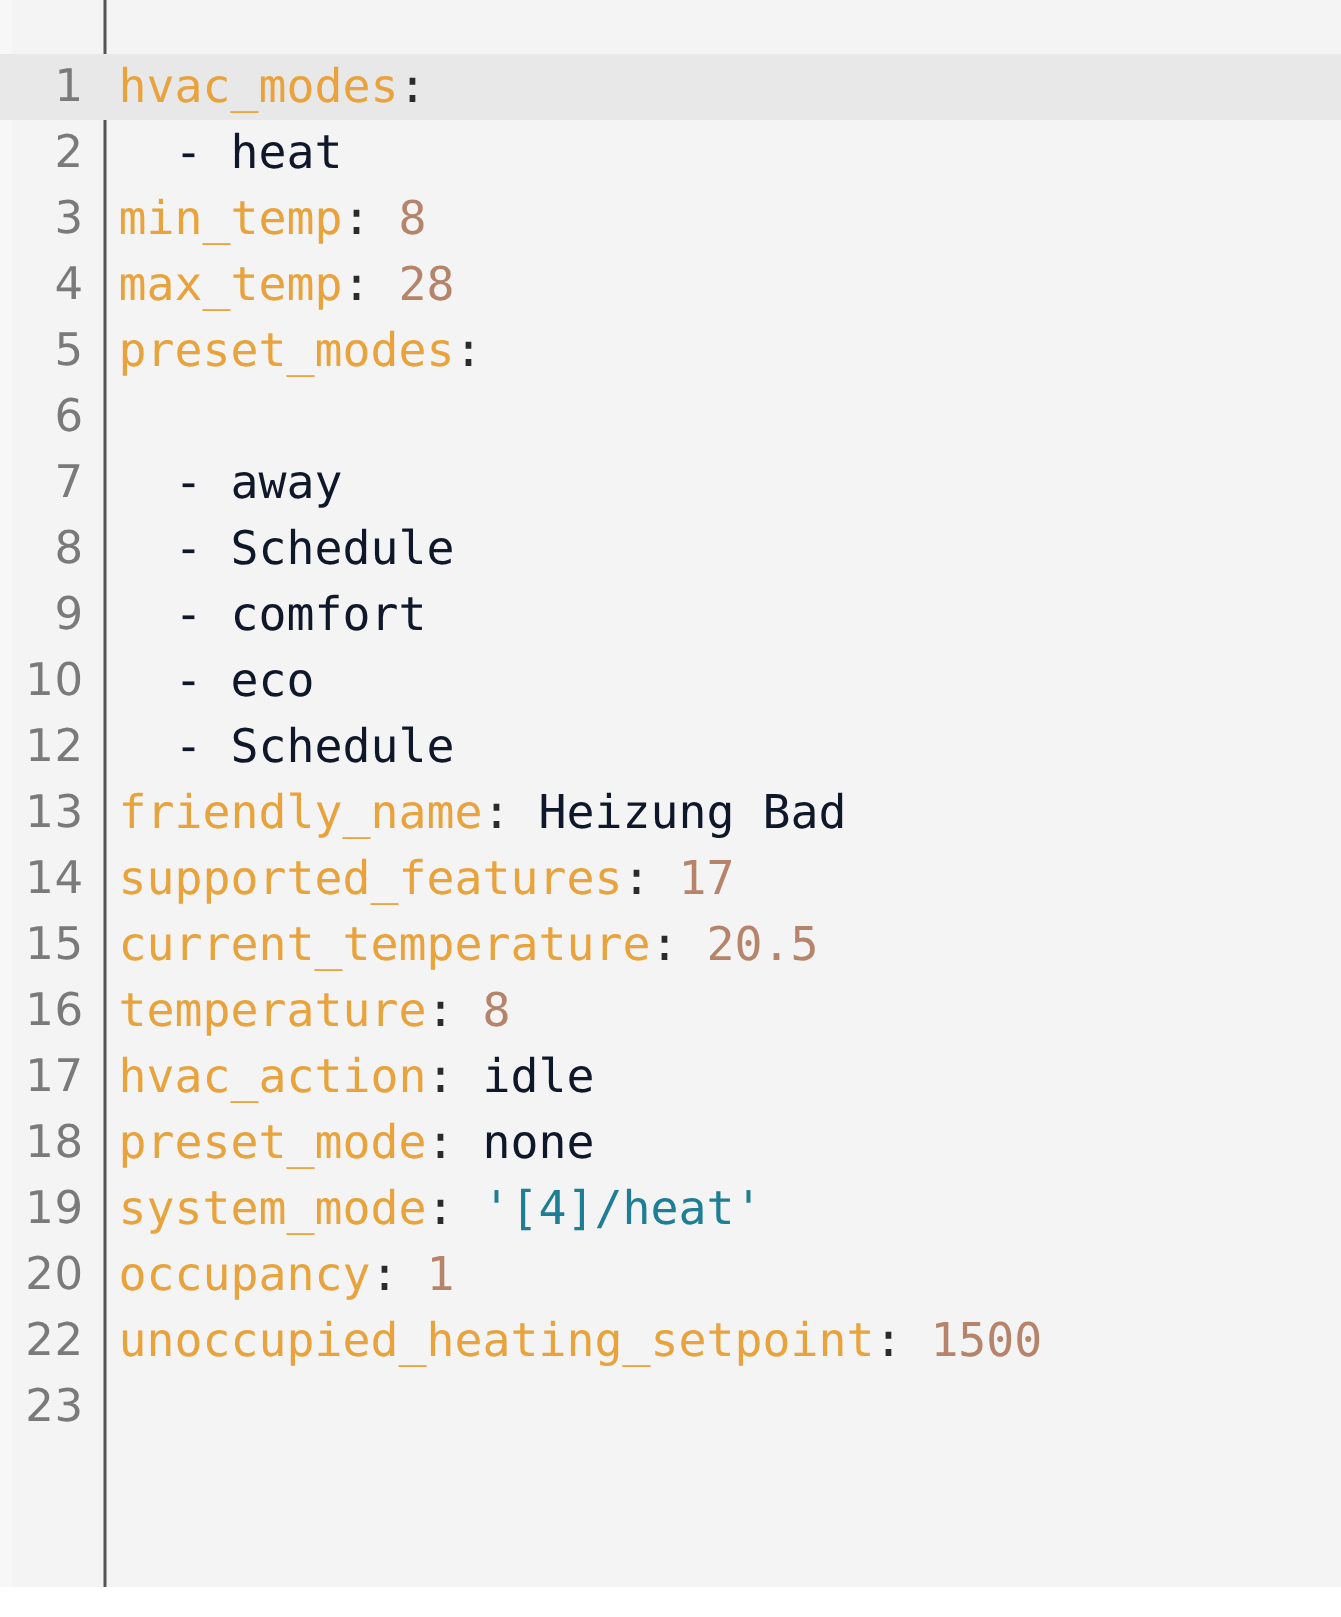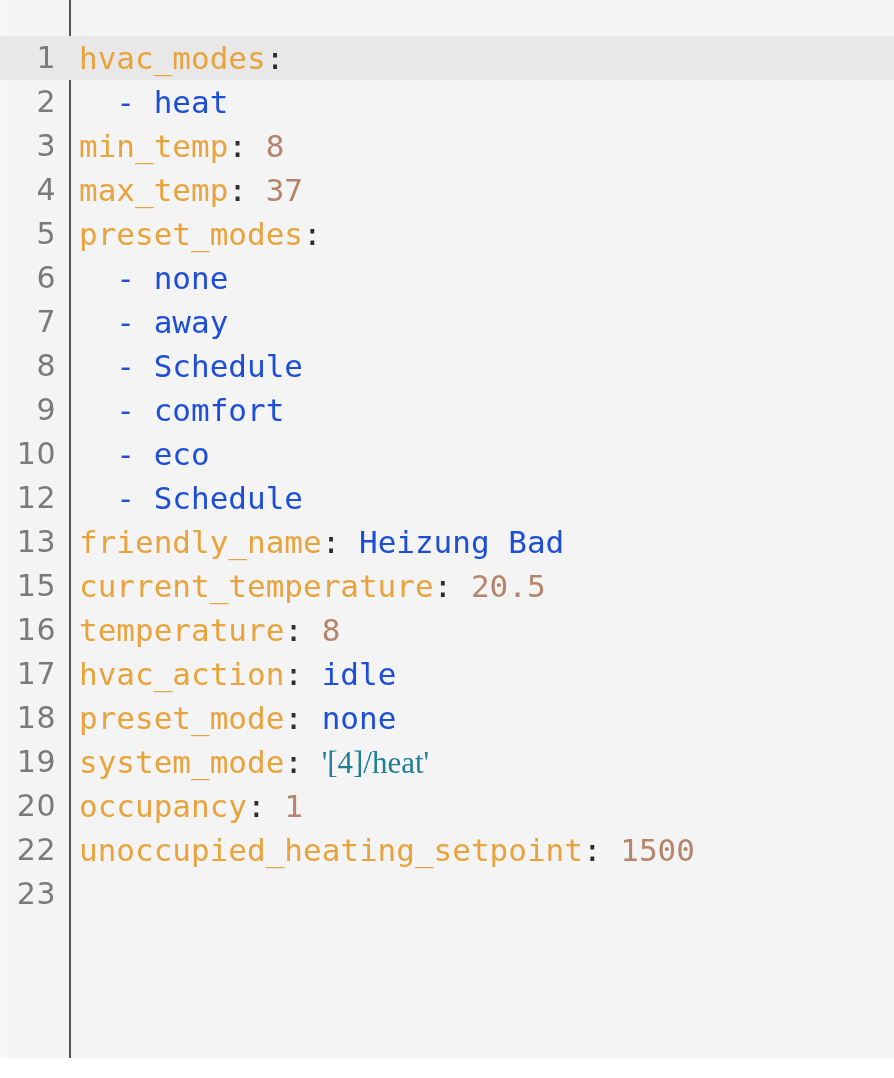--- a/index.html
+++ b/index.html
@@ -75,22 +75,22 @@
     position: absolute;
     left: 79px;
     top: 0;
     font-size: 31px;
     letter-spacing: 0px;
     color: #2b2b2b;
   }
 
   .tok-key    { color: #e8a33d; margin-top: 48px; }
   .tok-num    { color: #b5846b; }
-  .tok-str    { color: #1d7e96; font-family: Liberation Serif, serif; }
-  .tok-plain  { color: #1d4ed8; }
+  .tok-str    { color: #1d7e96; }
+  .tok-plain  { color: #0f172a; }
   .tok-punct  { color: #2b2b2b; }
 
   .bottom-pad {
     position: absolute;
     left: 0;
     top: 1058px;
     width: 894px;
     height: 20px;
     background: #ffffff;
   }
@@ -98,29 +98,30 @@
 </head>
 <body>
 
 <div class="editor">
   <div class="left-margin"></div>
   <div class="gutter-rule"></div>
   <div class="code-lines" id="code-lines">
       <div class="line is-active"><span class="ln">1</span><span class="code"><span class="tok-key">hvac_modes</span><span class="tok-punct">:</span></span></div>
       <div class="line"><span class="ln">2</span><span class="code"><span class="tok-plain">  - heat</span></span></div>
       <div class="line"><span class="ln">3</span><span class="code"><span class="tok-key">min_temp</span><span class="tok-punct">: </span><span class="tok-num">8</span></span></div>
-      <div class="line"><span class="ln">4</span><span class="code"><span class="tok-key">max_temp</span><span class="tok-punct">: </span><span class="tok-num">37</span></span></div>
+      <div class="line"><span class="ln">4</span><span class="code"><span class="tok-key">max_temp</span><span class="tok-punct">: </span><span class="tok-num">28</span></span></div>
       <div class="line"><span class="ln">5</span><span class="code"><span class="tok-key">preset_modes</span><span class="tok-punct">:</span></span></div>
-      <div class="line"><span class="ln">6</span><span class="code"><span class="tok-plain">  - none</span></span></div>
+      <div class="line"><span class="ln">6</span></div>
       <div class="line"><span class="ln">7</span><span class="code"><span class="tok-plain">  - away</span></span></div>
       <div class="line"><span class="ln">8</span><span class="code"><span class="tok-plain">  - Schedule</span></span></div>
       <div class="line"><span class="ln">9</span><span class="code"><span class="tok-plain">  - comfort</span></span></div>
       <div class="line"><span class="ln">10</span><span class="code"><span class="tok-plain">  - eco</span></span></div>
       <div class="line"><span class="ln">12</span><span class="code"><span class="tok-plain">  - Schedule</span></span></div>
       <div class="line"><span class="ln">13</span><span class="code"><span class="tok-key">friendly_name</span><span class="tok-punct">: </span><span class="tok-plain">Heizung Bad</span></span></div>
+      <div class="line"><span class="ln">14</span><span class="code"><span class="tok-key">supported_features</span><span class="tok-punct">: </span><span class="tok-num">17</span></span></div>
       <div class="line"><span class="ln">15</span><span class="code"><span class="tok-key">current_temperature</span><span class="tok-punct">: </span><span class="tok-num">20.5</span></span></div>
       <div class="line"><span class="ln">16</span><span class="code"><span class="tok-key">temperature</span><span class="tok-punct">: </span><span class="tok-num">8</span></span></div>
       <div class="line"><span class="ln">17</span><span class="code"><span class="tok-key">hvac_action</span><span class="tok-punct">: </span><span class="tok-plain">idle</span></span></div>
       <div class="line"><span class="ln">18</span><span class="code"><span class="tok-key">preset_mode</span><span class="tok-punct">: </span><span class="tok-plain">none</span></span></div>
       <div class="line"><span class="ln">19</span><span class="code"><span class="tok-key">system_mode</span><span class="tok-punct">: </span><span class="tok-str">'[4]/heat'</span></span></div>
       <div class="line"><span class="ln">20</span><span class="code"><span class="tok-key">occupancy</span><span class="tok-punct">: </span><span class="tok-num">1</span></span></div>
       <div class="line"><span class="ln">22</span><span class="code"><span class="tok-key">unoccupied_heating_setpoint</span><span class="tok-punct">: </span><span class="tok-num">1500</span></span></div>
       <div class="line"><span class="ln">23</span><span class="code"></span></div>
     </div>
 </div>

